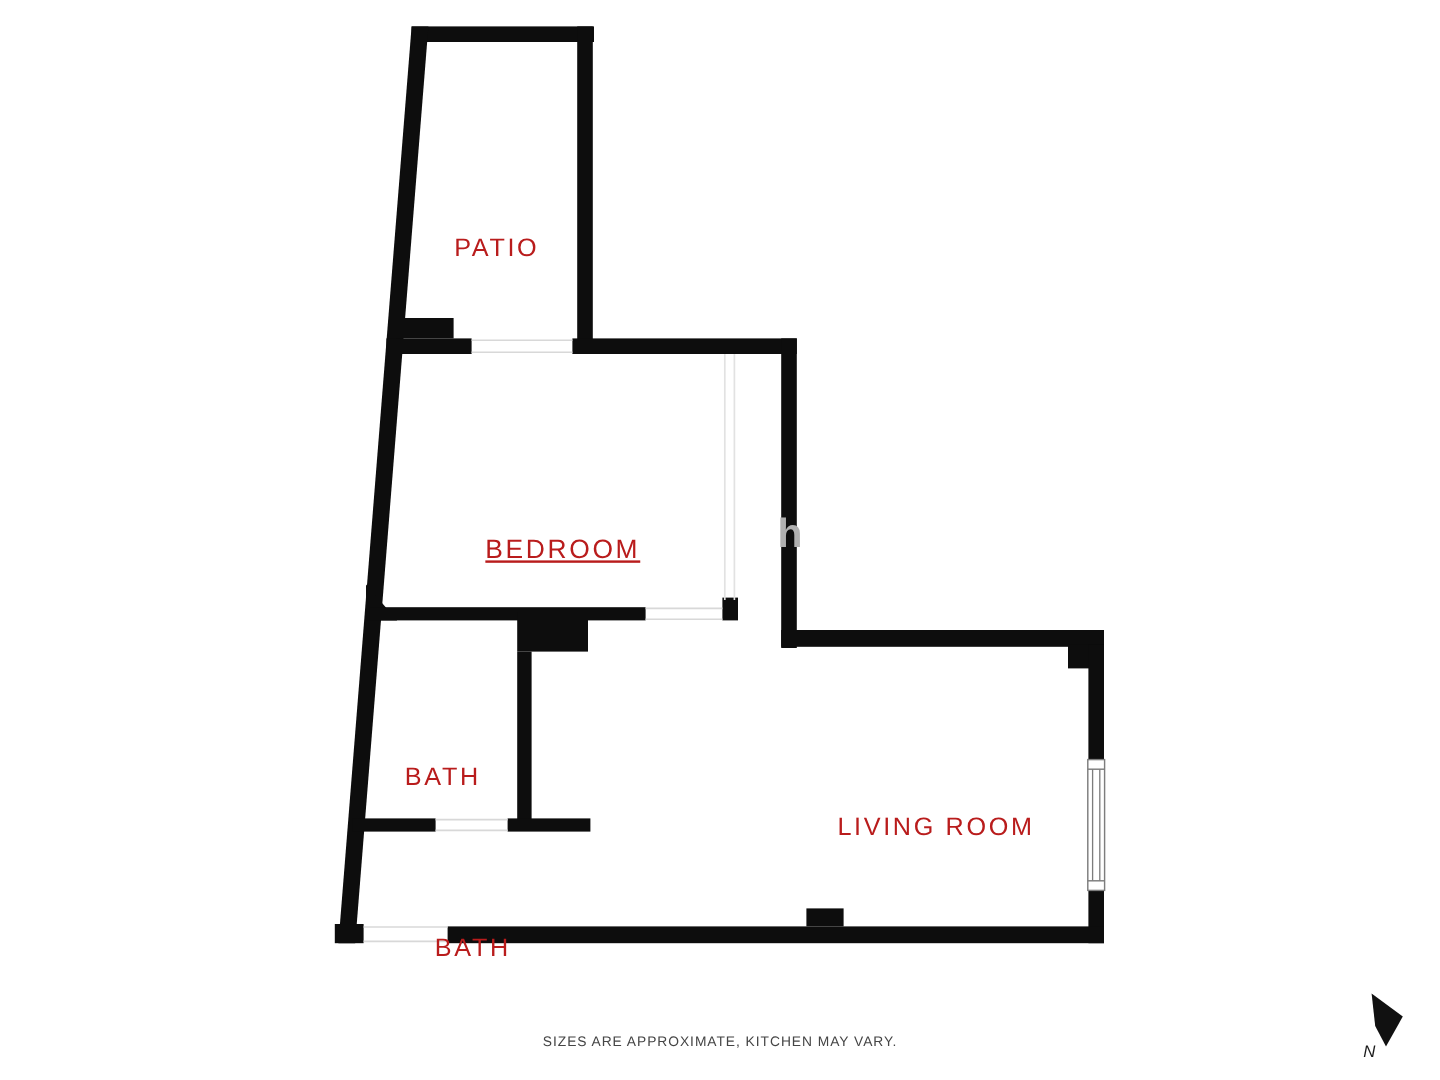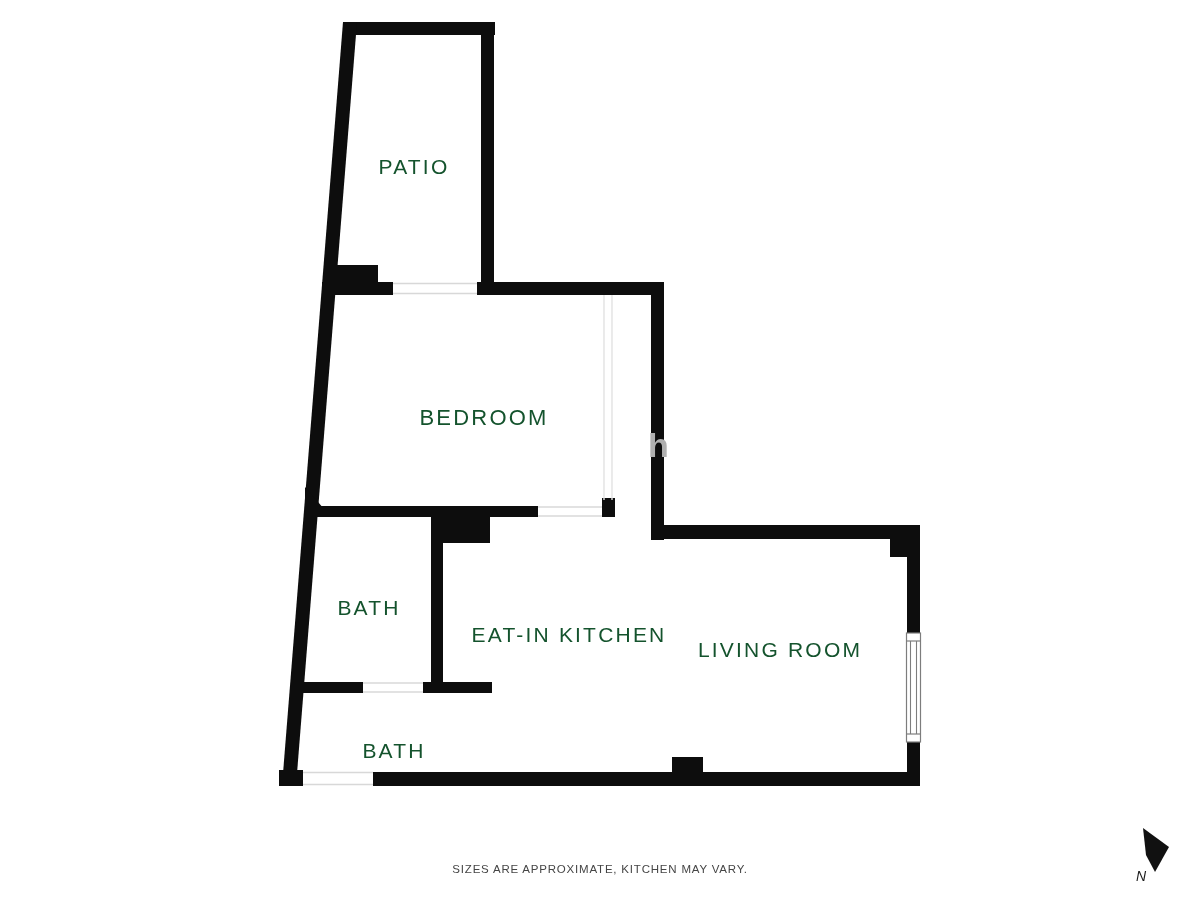--- a/index.html
+++ b/index.html
@@ -18,26 +18,27 @@
   #plan-svg {
     position: absolute;
     left: 0;
     top: 0;
     width: 1200px;
     height: 900px;
   }
   .room-label {
     position: absolute;
     transform: translate(-50%, -50%);
-    color: #14532d;
+    color: #b91c1c;
     font-size: 21px;
     font-weight: 500;
     letter-spacing: 2.2px;
     white-space: nowrap;
     user-select: none;
+    margin-top: 40px;
   }
   .room-label.bedroom { font-size: 22px; }
   #watermark-h {
     position: absolute;
     left: 648px;
     top: 428px;
     color: #b0b0b0;
     font-size: 34px;
     font-weight: 700;
     line-height: 1;
@@ -122,23 +123,22 @@
       <line x1="906.5" y1="641" x2="920.5" y2="641" stroke="#7d7d7d" stroke-width="1.2"></line>
       <line x1="906.5" y1="734" x2="920.5" y2="734" stroke="#7d7d7d" stroke-width="1.2"></line>
       <line x1="910.5" y1="641" x2="910.5" y2="734" stroke="#7d7d7d" stroke-width="1.1"></line>
       <line x1="916.5" y1="641" x2="916.5" y2="734" stroke="#7d7d7d" stroke-width="1.1"></line>
     </g>
 
     <polygon points="1143,828 1169,847 1155,872 1146,855" fill="#111111"></polygon>
   </svg>
 
   <div class="room-label" style="left:414px; top:167px;">PATIO</div>
-  <div class="room-label bedroom" style="left:484px; top:418px;">BEDROOM</div>
+  <div class="room-label bedroom" style="left:469px; top:418px;text-decoration:underline;">BEDROOM</div>
   <div class="room-label" style="left:369px; top:608px;">BATH</div>
-  <div class="room-label" style="left:569px; top:635px;">EAT-IN KITCHEN</div>
   <div class="room-label" style="left:780px; top:650px;">LIVING ROOM</div>
   <div class="room-label" style="left:394px; top:751px;">BATH</div>
 
   <span id="watermark-h">h</span>
 
   <div id="disclaimer">SIZES ARE APPROXIMATE, KITCHEN MAY VARY.</div>
 
   <div id="compass-n">N</div>
 
 </div>

